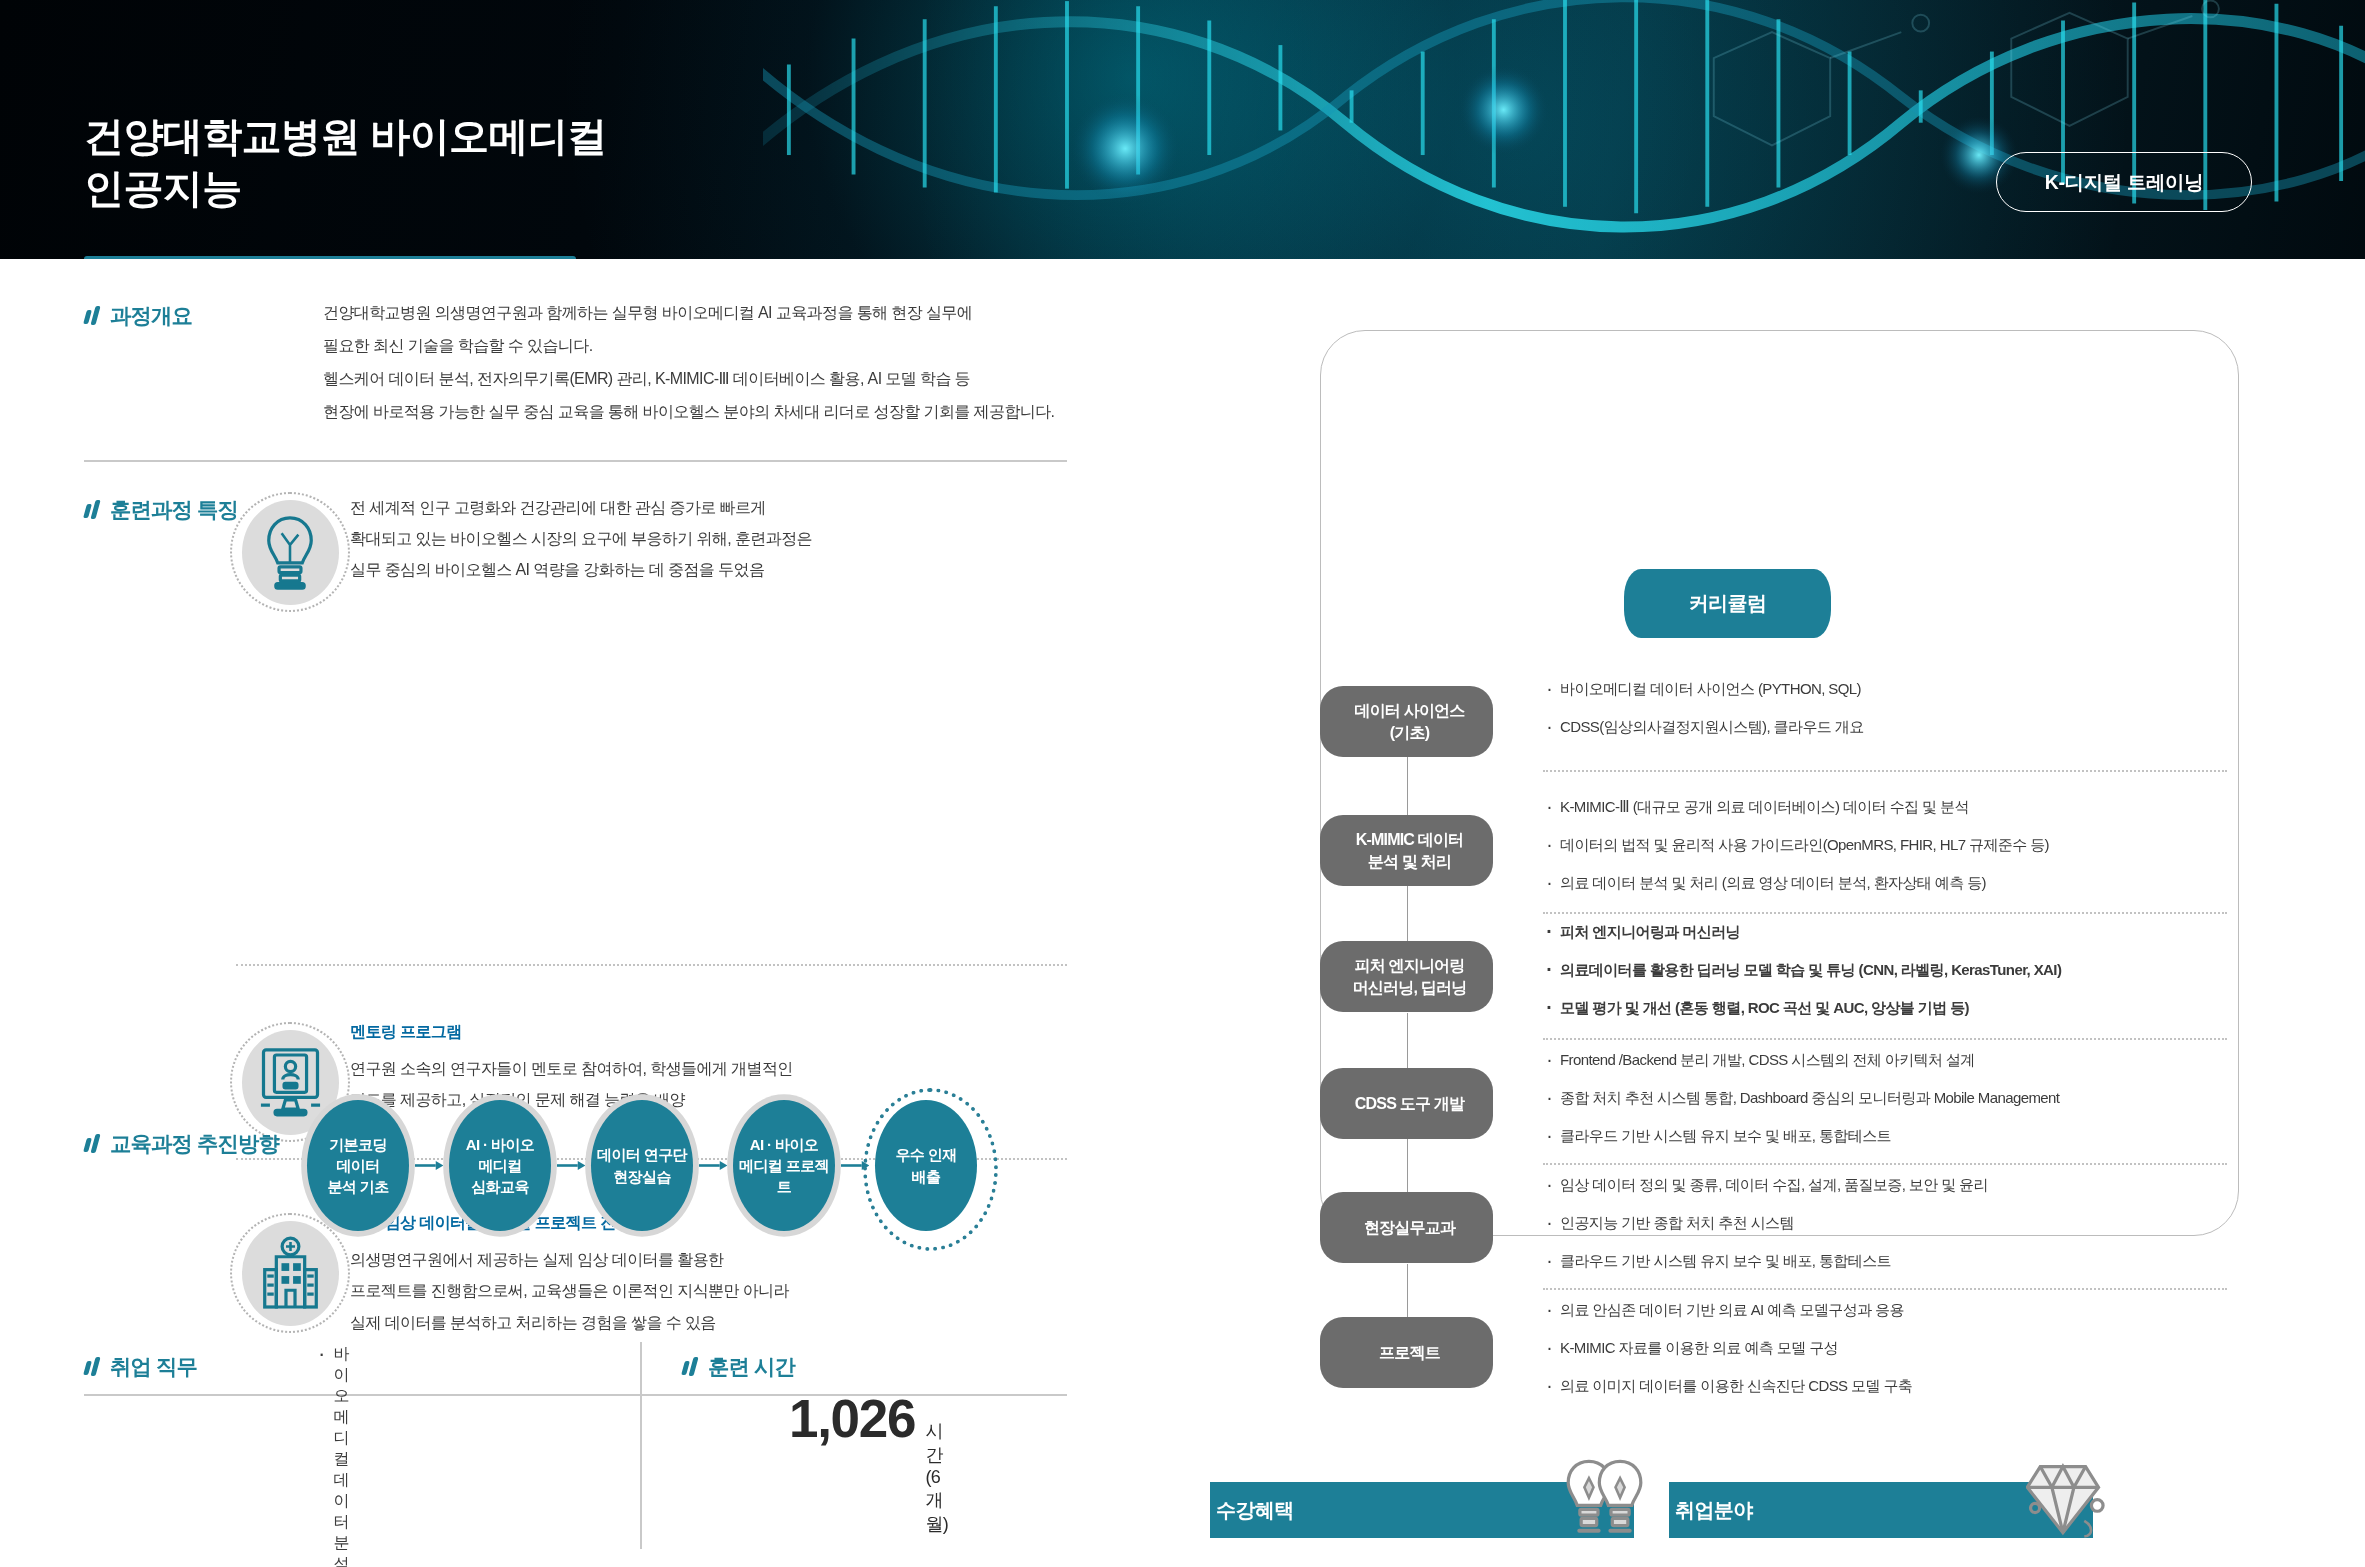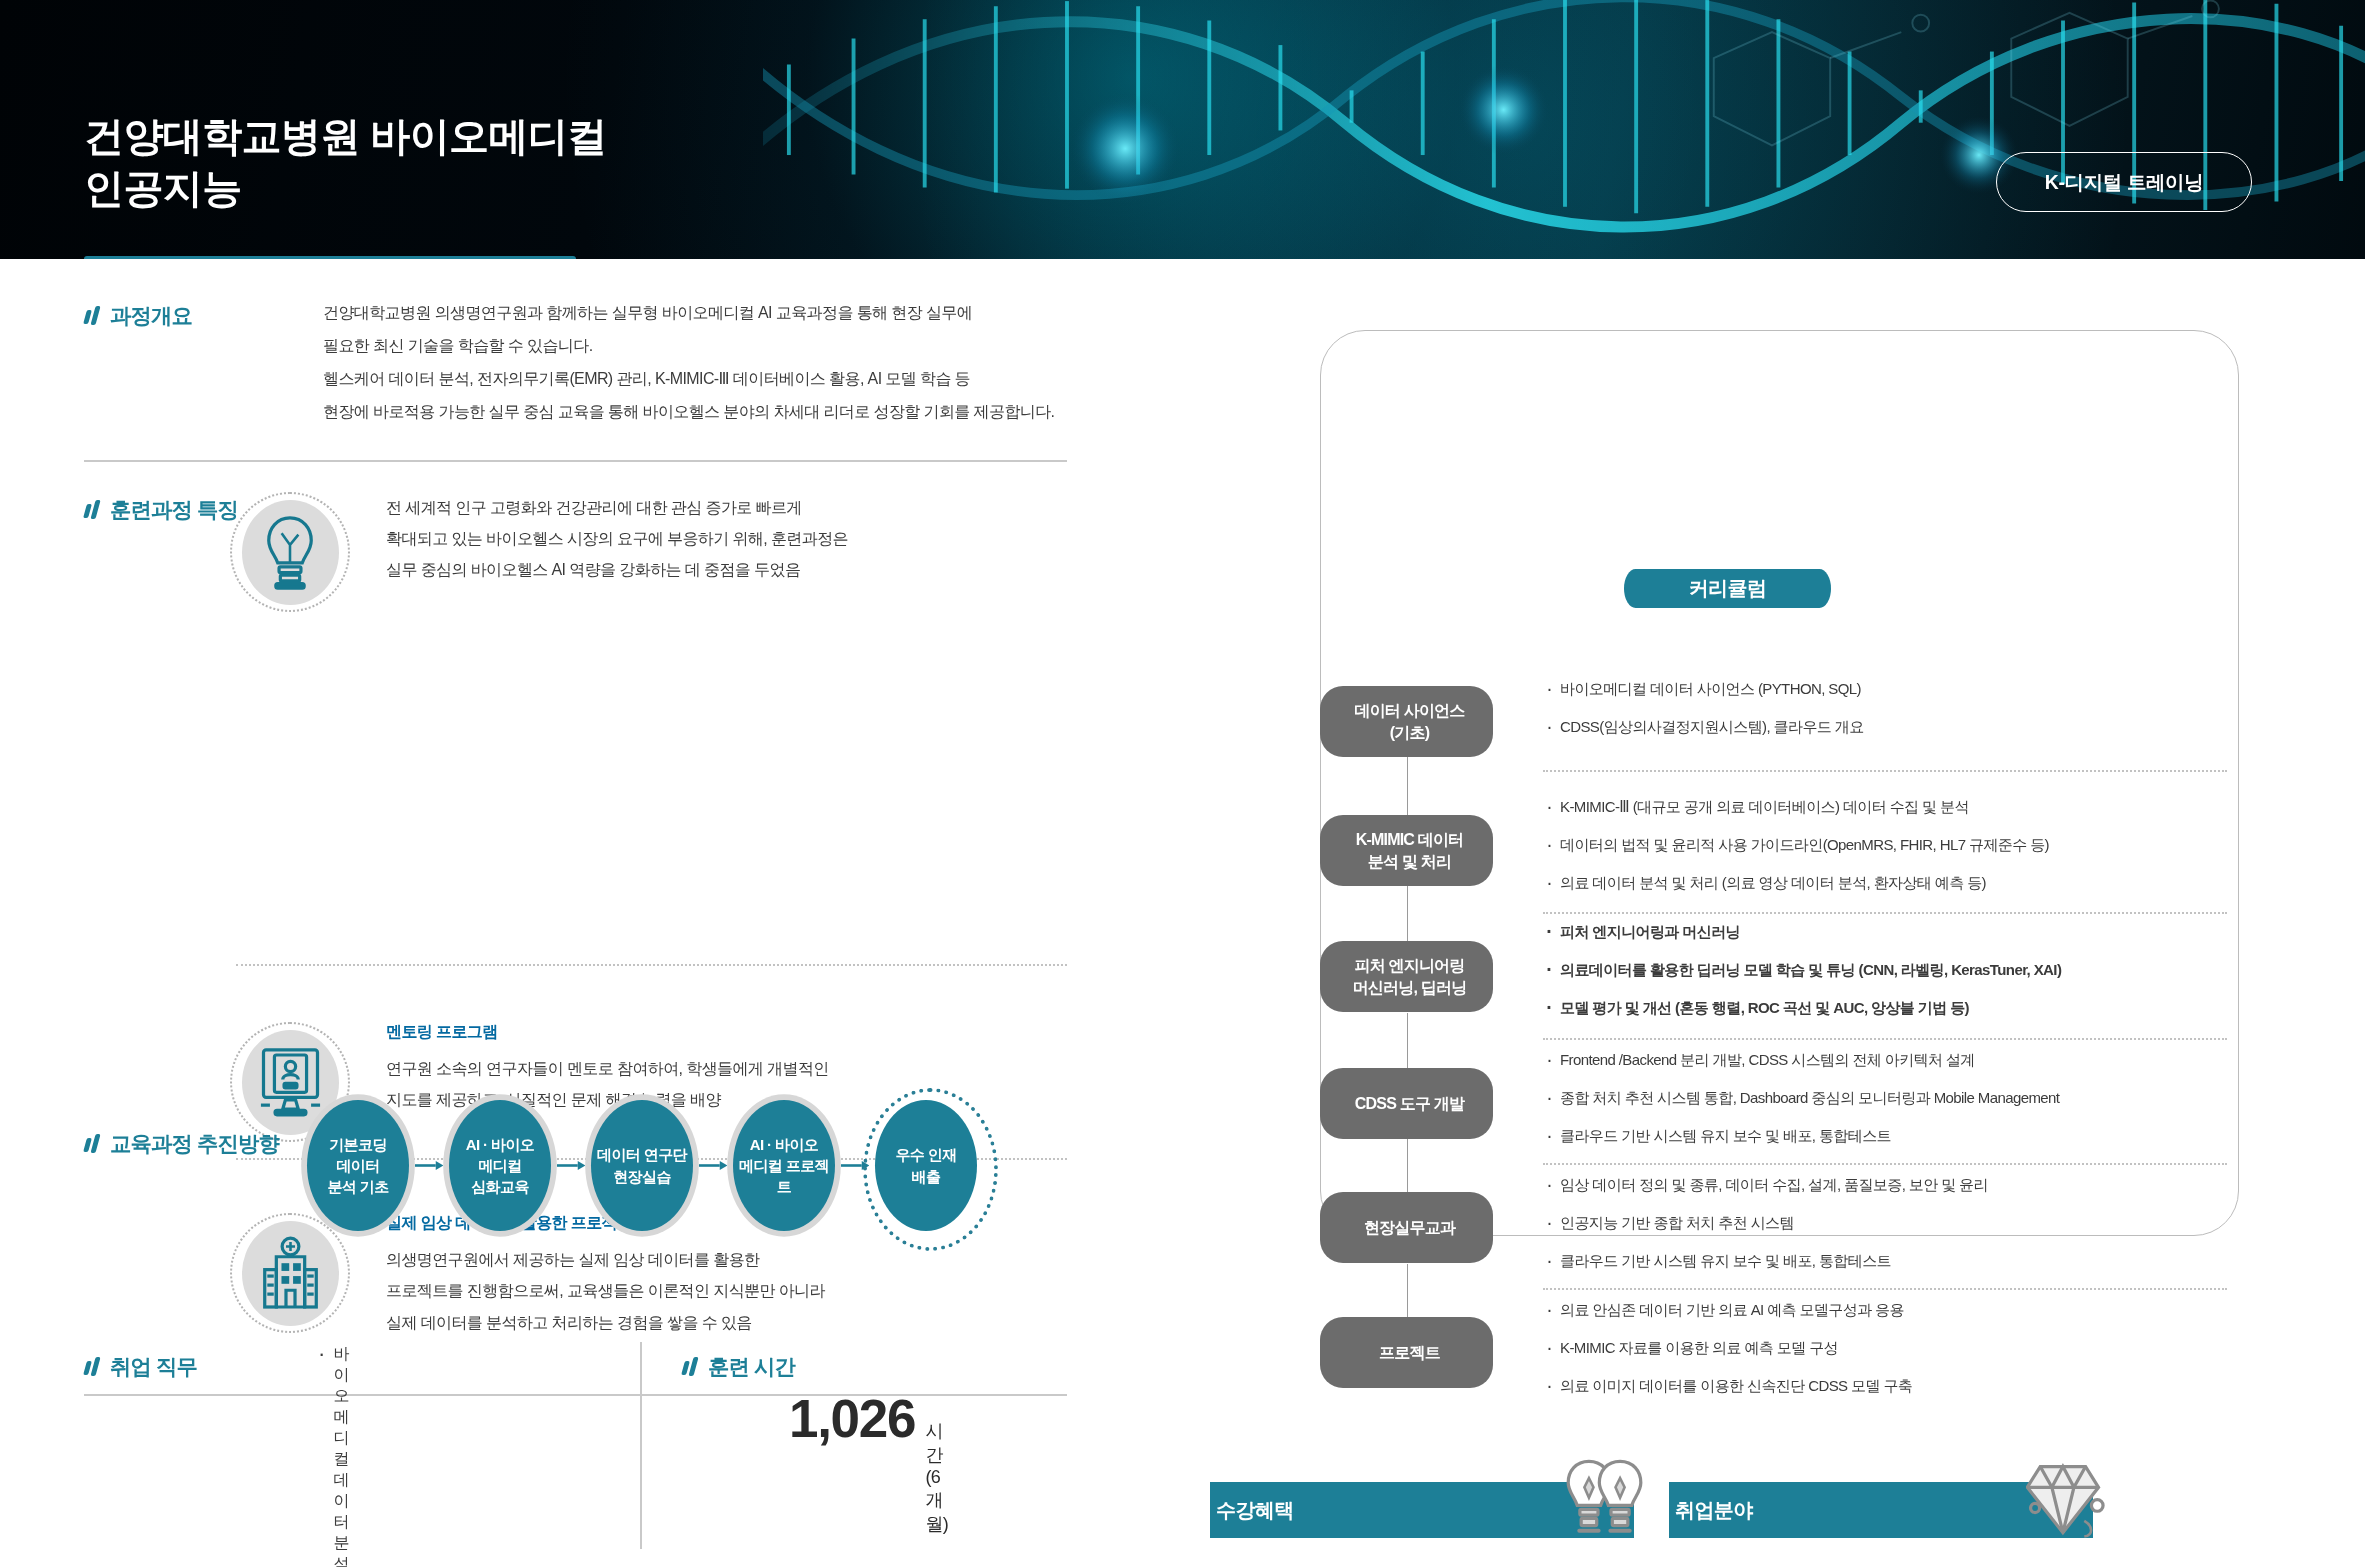--- a/index.html
+++ b/index.html
@@ -64,21 +64,21 @@
   }
   .feat-ico .disc {
     position:absolute; left:11.6px; top:7.8px; width:97px; height:105px;
     background:#dcdcdc; border-radius:50%;
   }
   .feat-ico .dots {
     position:absolute; left:0; top:0; width:120px; height:120px; border-radius:50%;
     border:2.6px dotted #b3b3b3;
   }
   .feat-ico svg { position:relative; z-index:2; }
-  .feat-txt { margin-left:36px; }
+  .feat-txt { }
   .feat-txt .h { font-size:16px; color:#0369a1; font-weight:700; letter-spacing:-0.6px; margin-bottom:10.3px; }
   .feat-txt p { font-size:16px; color:#3b3b3b; line-height:1.95; letter-spacing:-0.6px; }
   .dotline { position:absolute; height:0; border-top:2.6px dotted #c2c2c2; }
 
   .blk-dir { position:absolute; left:84px; top:870px; }
   .dir-flow { position:absolute; left:223px; top:-29px; display:flex; align-items:center; }
   .oval {
     width:102px; height:131px; border-radius:50%;
     background:#1d7f97; color:#fff; display:flex; flex-direction:column;
     align-items:center; justify-content:center; text-align:center;
@@ -110,21 +110,21 @@
 
   
   .right { position:absolute; left:1184px; top:259px; width:1182px; height:1309px; }
 
   .curr-panel {
     position:absolute; left:136px; top:71px; width:919px; height:906px;
     border:1.9px solid #bcbcbc; border-radius:45px;
     border-top-color:#bcbcbc;
   }
   .curr-pill {
-    position:absolute; left:440px; top:310px; width:207px; height:39px;
+    position:absolute; left:440px; top:310px; width:207px; height:69px;
     background:#1d7f97; color:#fff; border-radius:17px/28.5px;
     display:flex; align-items:center; justify-content:center;
     font-size:20px; font-weight:700; letter-spacing:-0.6px; z-index:4;
   }
   .curr-mask {
     position:absolute; left:435px; top:323px; width:217px; height:9px;
     background:#fff; z-index:3;
   }
 
   .stage {

